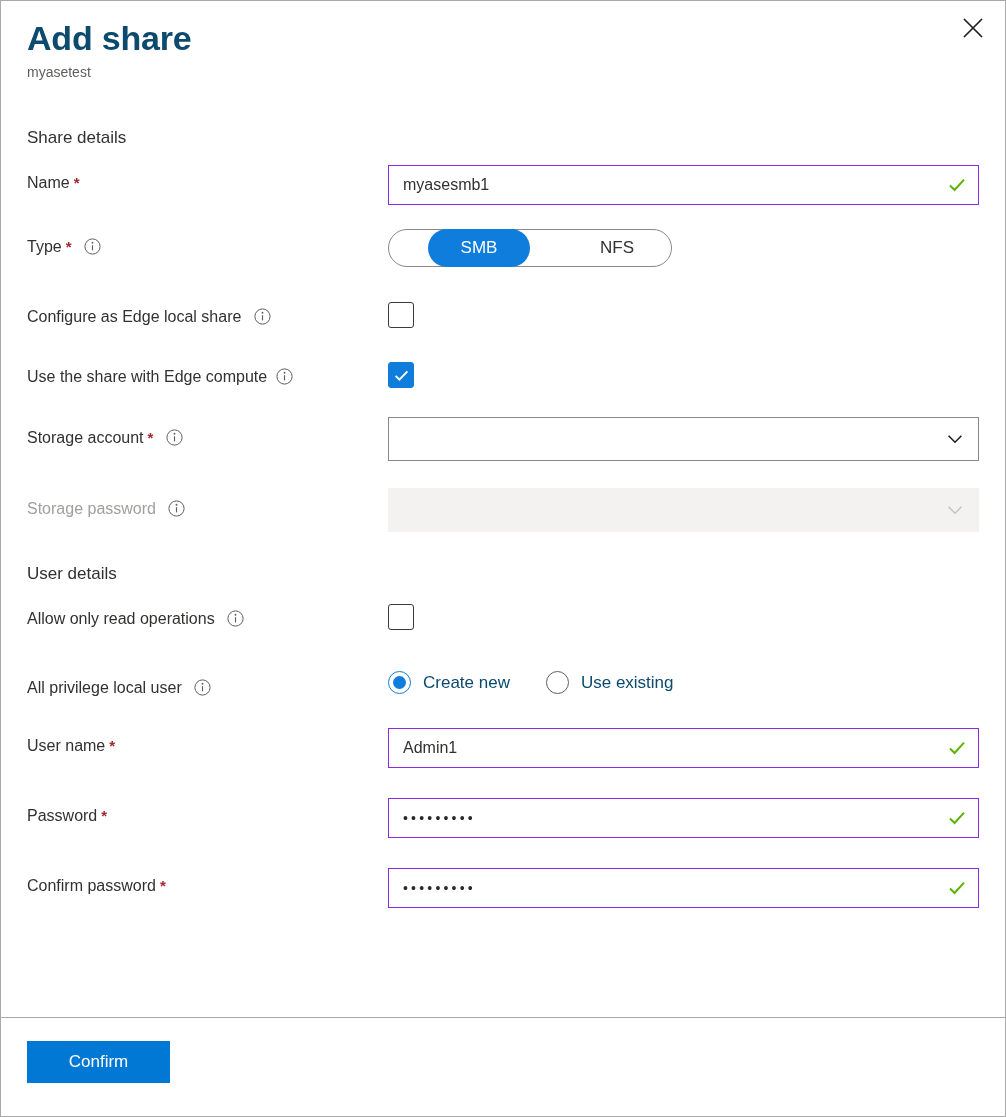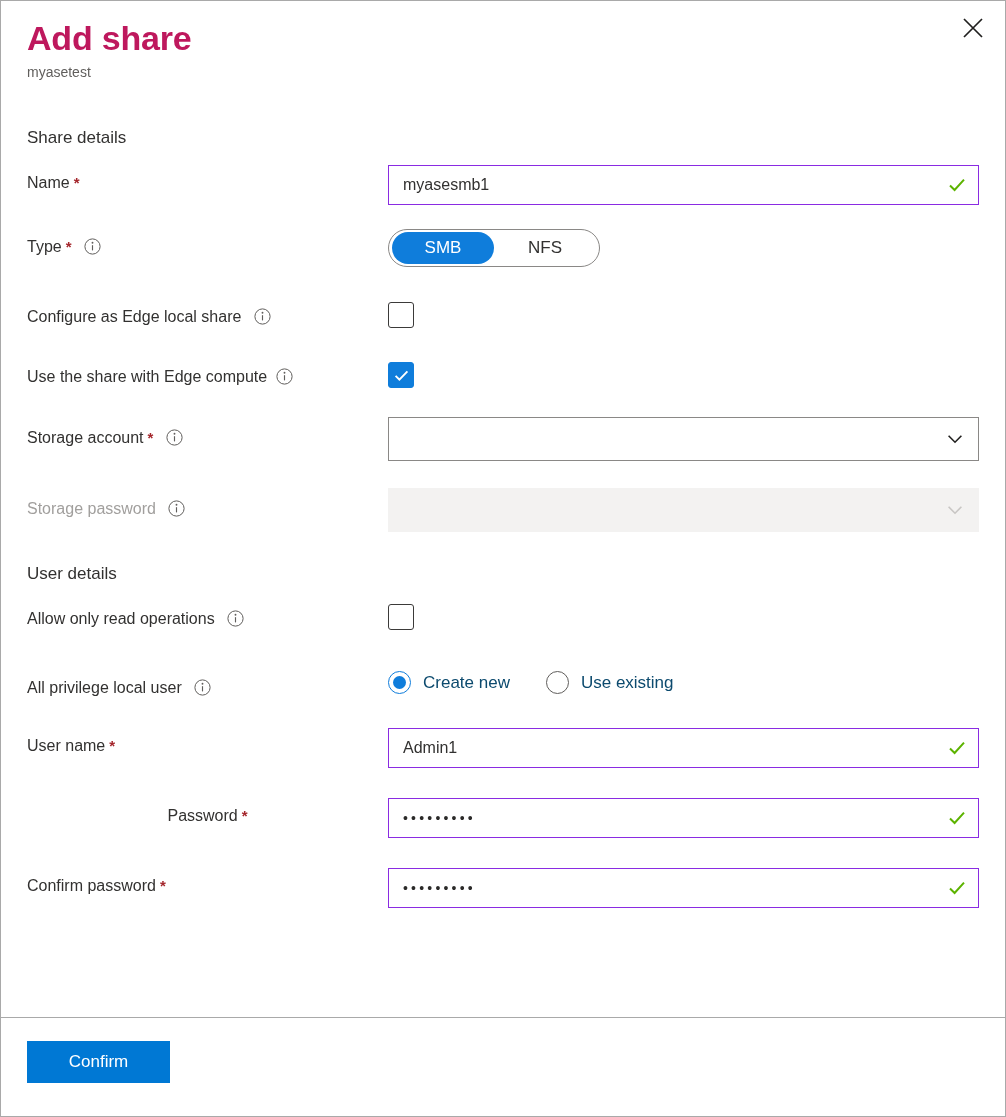--- a/index.html
+++ b/index.html
@@ -29,21 +29,21 @@
   
   .header {
     position: relative;
     padding: 17px 26px 0 26px;
     flex: 0 0 auto;
   }
   .title {
     font-size: 34px;
     font-weight: 600;
     line-height: 40px;
-    color: #be185d;
+    color: #0c4a6e;
     letter-spacing: -0.2px;
     margin: 0;
   }
   .subtitle {
     font-size: 14px;
     color: #605e5c;
     line-height: 18px;
     margin-top: 5px;
   }
   .close-btn {
@@ -172,33 +172,34 @@
   .pill-group {
     display: inline-flex;
     align-items: center;
     border: 1px solid #8a8886;
     border-radius: 999px;
     height: 38px;
     padding: 3px;
     background: #ffffff;
   }
   .pill {
-    height: 32px;
+    height: 38px;
     min-width: 102px;
     border-radius: 999px;
     display: flex;
     align-items: center;
     justify-content: center;
     font-size: 17px;
     color: #323130;
     cursor: pointer;
     padding: 0 16px;
     border: none;
     background: transparent;
     font-family: inherit;
+    margin-left: 36px;
   }
   .pill.selected {
     background: #0f7ddb;
     color: #ffffff;
   }
 
   
   .checkbox {
     width: 26px;
     height: 26px;
@@ -461,21 +462,21 @@
           <span class="value">Admin1</span>
           <span class="valid-check">
             <svg width="18" height="18" viewBox="0 0 18 18" aria-hidden="true">
               <path d="M2 9.5 L6.6 14 L16 3.6" stroke="#5cb300" stroke-width="2" fill="none"></path>
             </svg>
           </span>
         </div>
       </div>
     </div>
 
-    <div class="row" style="margin-top:30px;text-align:center;">
+    <div class="row" style="margin-top:30px;">
       <div class="label-cell">
         <span class="label-text">Password</span><span class="req">*</span>
       </div>
       <div class="field-cell">
         <div class="textbox">
           <span class="value mask">•••••••••</span>
           <span class="valid-check">
             <svg width="18" height="18" viewBox="0 0 18 18" aria-hidden="true">
               <path d="M2 9.5 L6.6 14 L16 3.6" stroke="#5cb300" stroke-width="2" fill="none"></path>
             </svg>

